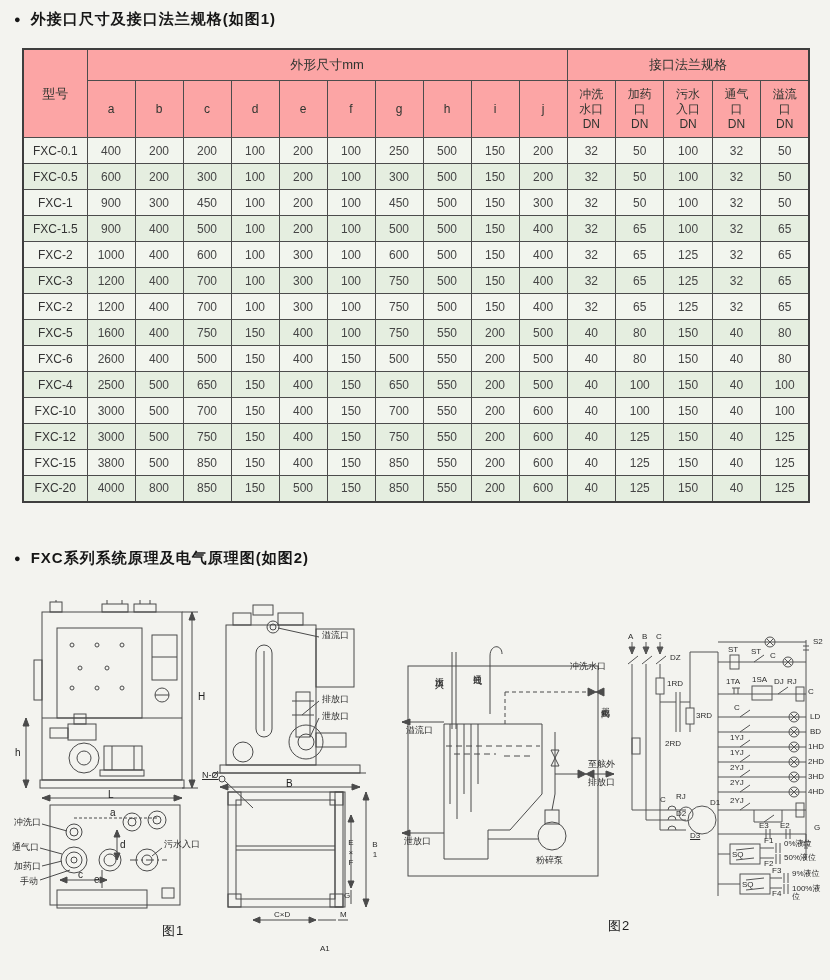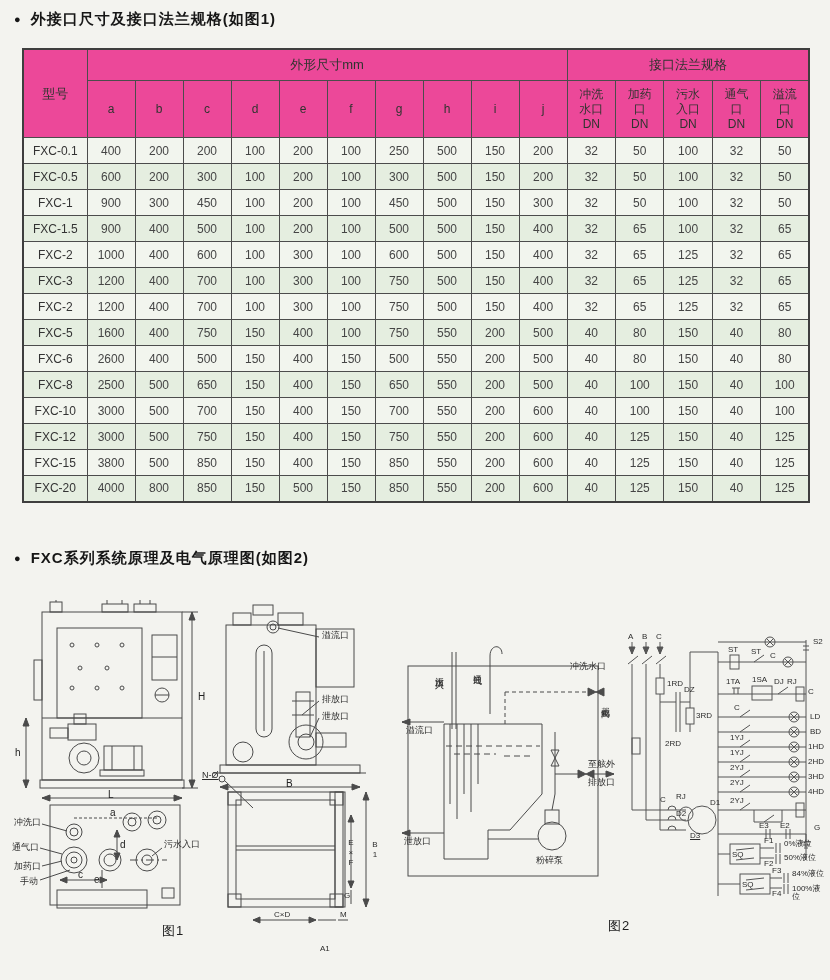--- a/index.html
+++ b/index.html
@@ -13,21 +13,21 @@
   .section-title{position:absolute;left:14px;display:flex;align-items:center;gap:9px;
     font-size:15px;font-weight:bold;color:#161616;letter-spacing:1px;}
   .section-title .bullet{font-size:11px;line-height:1;}
   #title1{top:10px;}
   #title2{top:549px;}
 
   table.spec{position:absolute;left:22px;top:48px;width:786px;border-collapse:collapse;
     border:2px solid #3e3e3e;table-layout:fixed;}
   table.spec th,table.spec td{border:1px solid #4c4c4c;text-align:center;vertical-align:middle;
     padding:0;font-weight:normal;}
-  table.spec thead th{background:#ec4899;color:#2f342f;font-size:12px;}
+  table.spec thead th{background:#fca5a5;color:#2f342f;font-size:12px;}
   table.spec thead tr.grp th{height:30px;font-size:13px;}
   table.spec thead tr.sub th{height:56px;white-space:pre-line;line-height:1.25;}
   th.model-h{background:#cbe2c8;font-size:13px;}
   table.spec tbody tr{height:26px;}
   table.spec tbody td{font-size:12px;color:#454545;background:#f2f5ee;}
   table.spec tbody tr:nth-child(even) td{background:#e5eee0;}
   table.spec tbody td.model{color:#333;}
 
   .diagrams{position:absolute;left:0;top:592px;width:830px;height:388px;}
   .panel{position:absolute;}
@@ -256,21 +256,21 @@
           <td>200</td>
           <td>500</td>
           <td>40</td>
           <td>80</td>
           <td>150</td>
           <td>40</td>
           <td>80</td>
         </tr>
 
         <tr>
-          <td class="model">FXC-8</td>
+          <td class="model">FXC-4</td>
           <td>2500</td>
           <td>500</td>
           <td>650</td>
           <td>150</td>
           <td>400</td>
           <td>150</td>
           <td>650</td>
           <td>550</td>
           <td>200</td>
           <td>500</td>
@@ -738,21 +738,21 @@
             <line x1="152" y1="256" x2="164" y2="256"></line>
           <line x1="166" y1="241" x2="166" y2="251"></line>
             <line x1="170" y1="241" x2="170" y2="251"></line>
           <line x1="166" y1="252" x2="166" y2="262"></line>
             <line x1="170" y1="252" x2="170" y2="262"></line>
         </g>
       </svg>
       <span class="lbl s" style="left:10px;top:1px;">A</span>
       <span class="lbl s" style="left:24px;top:1px;">B</span>
       <span class="lbl s" style="left:38px;top:1px;">C</span>
-      <span class="lbl s" style="left:66px;top:22px;margin-top:32px;">DZ</span>
+      <span class="lbl s" style="left:52px;top:22px;">DZ</span>
       <span class="lbl s" style="left:49px;top:48px;">1RD</span>
       <span class="lbl s" style="left:47px;top:108px;">2RD</span>
       <span class="lbl s" style="left:78px;top:80px;">3RD</span>
       <span class="lbl s" style="left:42px;top:164px;">C</span>
       <span class="lbl s" style="left:58px;top:161px;">RJ</span>
       <span class="lbl s" style="left:92px;top:167px;">D1</span>
       <span class="lbl s" style="left:58px;top:178px;">D2</span>
       <span class="lbl s" style="left:72px;top:200px;text-decoration:underline;">D3</span>
       <span class="lbl s" style="left:110px;top:14px;">ST</span>
       <span class="lbl s" style="left:133px;top:16px;">ST</span>
@@ -779,21 +779,21 @@
       <span class="lbl s" style="left:162px;top:190px;">E2</span>
       <span class="lbl s" style="left:196px;top:192px;">G</span>
       <span class="lbl s" style="left:114px;top:219px;">SQ</span>
       <span class="lbl s" style="left:146px;top:205px;">F1</span>
       <span class="lbl s" style="left:146px;top:228px;">F2</span>
       <span class="lbl s" style="left:124px;top:249px;">SQ</span>
       <span class="lbl s" style="left:154px;top:235px;">F3</span>
       <span class="lbl s" style="left:154px;top:258px;">F4</span>
       <span class="lbl s wrap" style="left:166px;top:208px;">0%液位</span>
       <span class="lbl s wrap" style="left:166px;top:222px;">50%液位</span>
-      <span class="lbl s wrap" style="left:174px;top:238px;">84%液位</span>
+      <span class="lbl s wrap" style="left:174px;top:238px;">9%液位</span>
       <span class="lbl s wrap" style="left:174px;top:253px;">100%液位</span>
     </div>
 
     <div class="cap" style="left:162px;top:330px;">图1</div>
     <div class="cap" style="left:608px;top:325px;">图2</div>
   </div>
 
 </div>
 
 </body></html>

